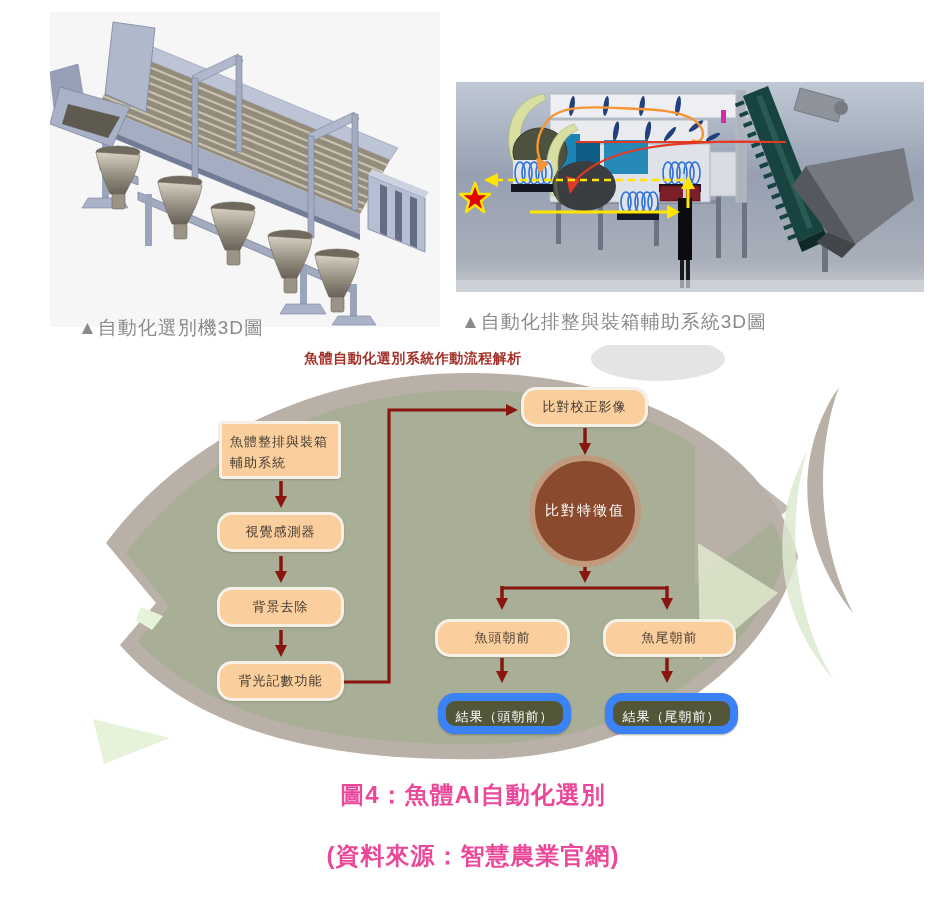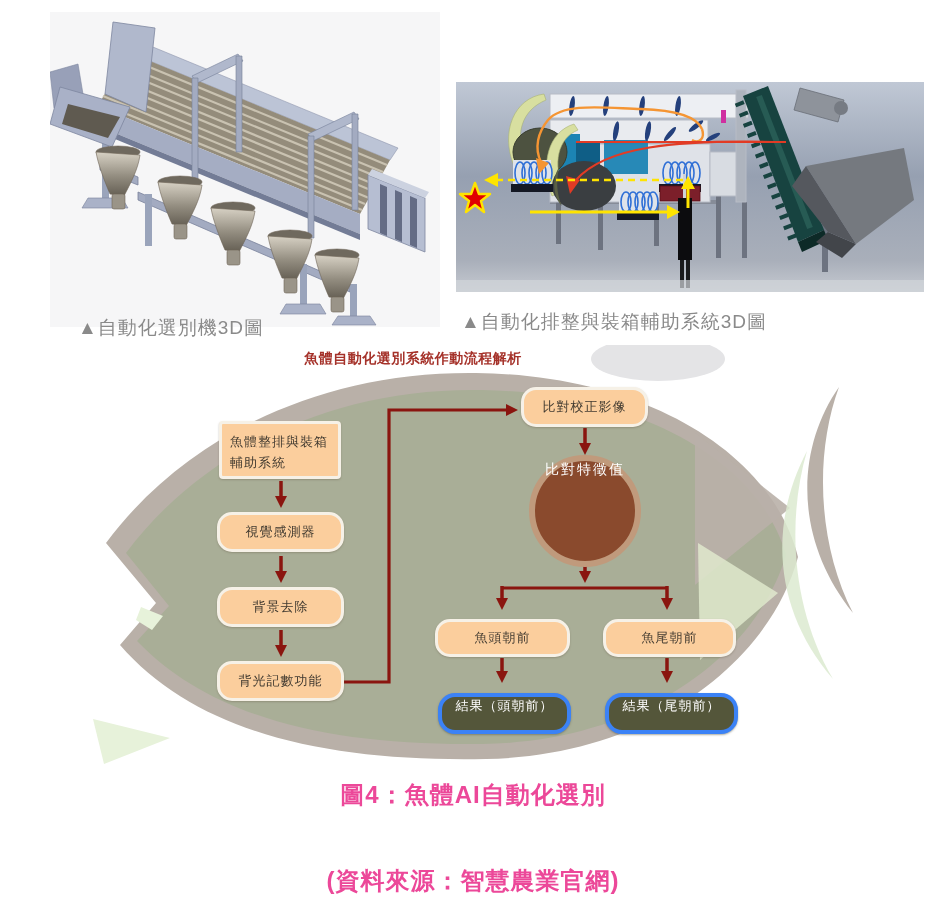--- a/index.html
+++ b/index.html
@@ -31,29 +31,29 @@
   }
   .fc-node.multiline{
     justify-content:flex-start;text-align:left;align-items:flex-start;
     padding:7px 8px;line-height:1.65;border-radius:4px;
   }
   .fc-circle{
     position:absolute;box-sizing:border-box;z-index:3;
     background:var(--circle-fill,#8a4a2d);
     border:6px solid var(--circle-ring,#c09a7c);
     border-radius:50%;color:#fff;font-size:14px;letter-spacing:2px;
-    display:flex;justify-content:center;
+    display:flex;align-items:center;justify-content:center;
   }
   .fc-result{
     position:absolute;box-sizing:border-box;z-index:3;
     background:var(--result-fill,#54563a);
-    border:4px solid #3b82f6;border-radius:17px;
+    border:8px solid #3b82f6;border-radius:17px;
     box-shadow:0 1px 2px rgba(90,90,70,.5);
     color:#fff;font-size:13px;letter-spacing:1px;
-    display:flex;align-items:flex-start;justify-content:center;
+    display:flex;align-items:flex-end;justify-content:center;
   }
   
   .bottom-caption{
     position:absolute;left:0;width:946px;text-align:center;
     color:#ec4899;font-size:24px;font-weight:bold;letter-spacing:1px;
   }
   svg{display:block;}
 </style>
 </head>
 <body>
@@ -367,15 +367,15 @@
     <span>魚尾朝前</span>
   </div>
   <div class="fc-result" style="left:438px;top:693px;width:133px;height:41px;">
     <span>結果（頭朝前）</span>
   </div>
   <div class="fc-result" style="left:605px;top:693px;width:133px;height:41px;">
     <span>結果（尾朝前）</span>
   </div>
 
   <div class="bottom-caption" style="top:779px;">圖4：魚體AI自動化選別</div>
-  <div class="bottom-caption" style="top:865px;">(資料來源：智慧農業官網)</div>
+  <div class="bottom-caption" style="top:840px;">(資料來源：智慧農業官網)</div>
 
 </div>
 
 </body></html>

